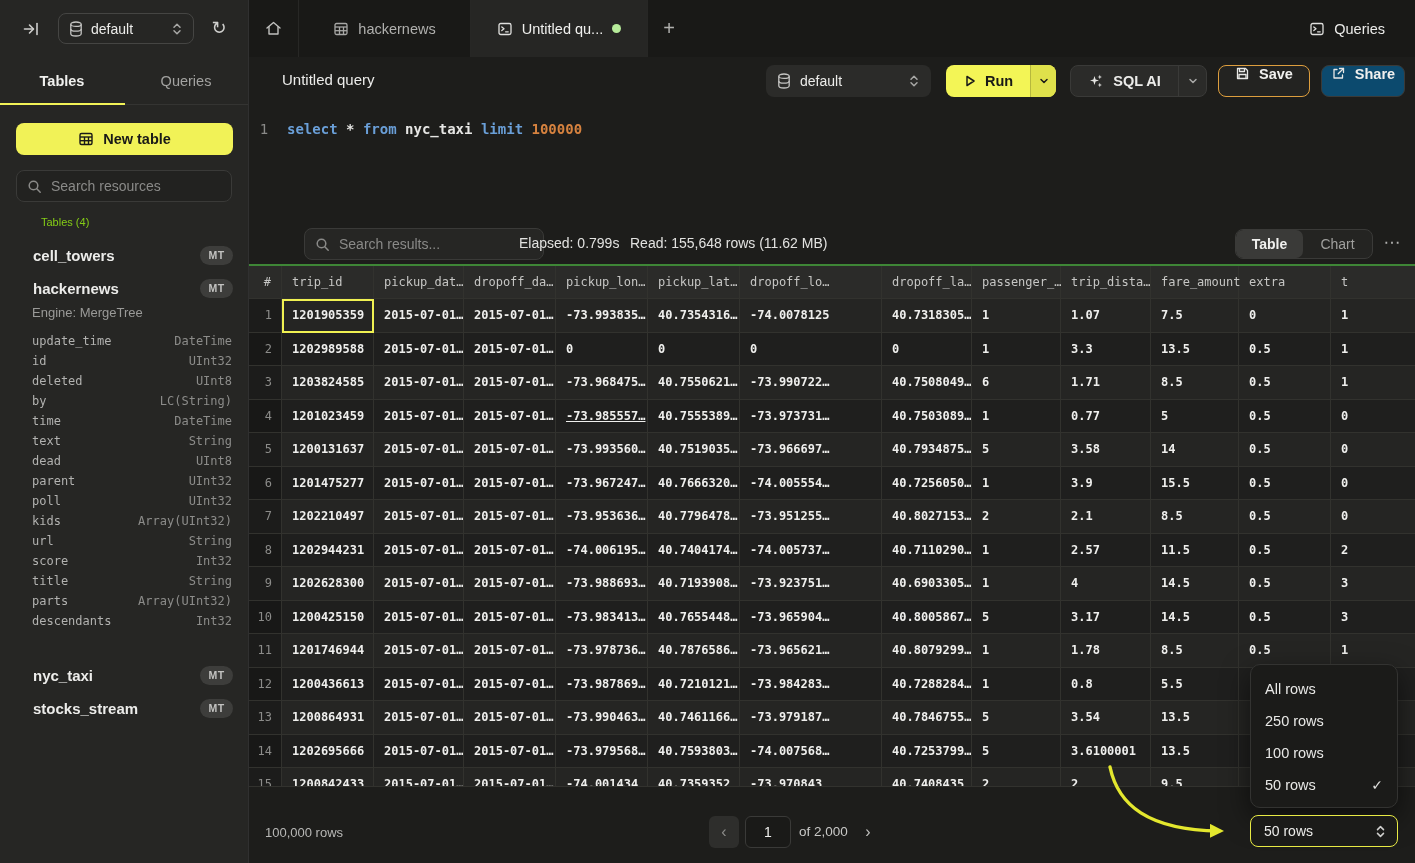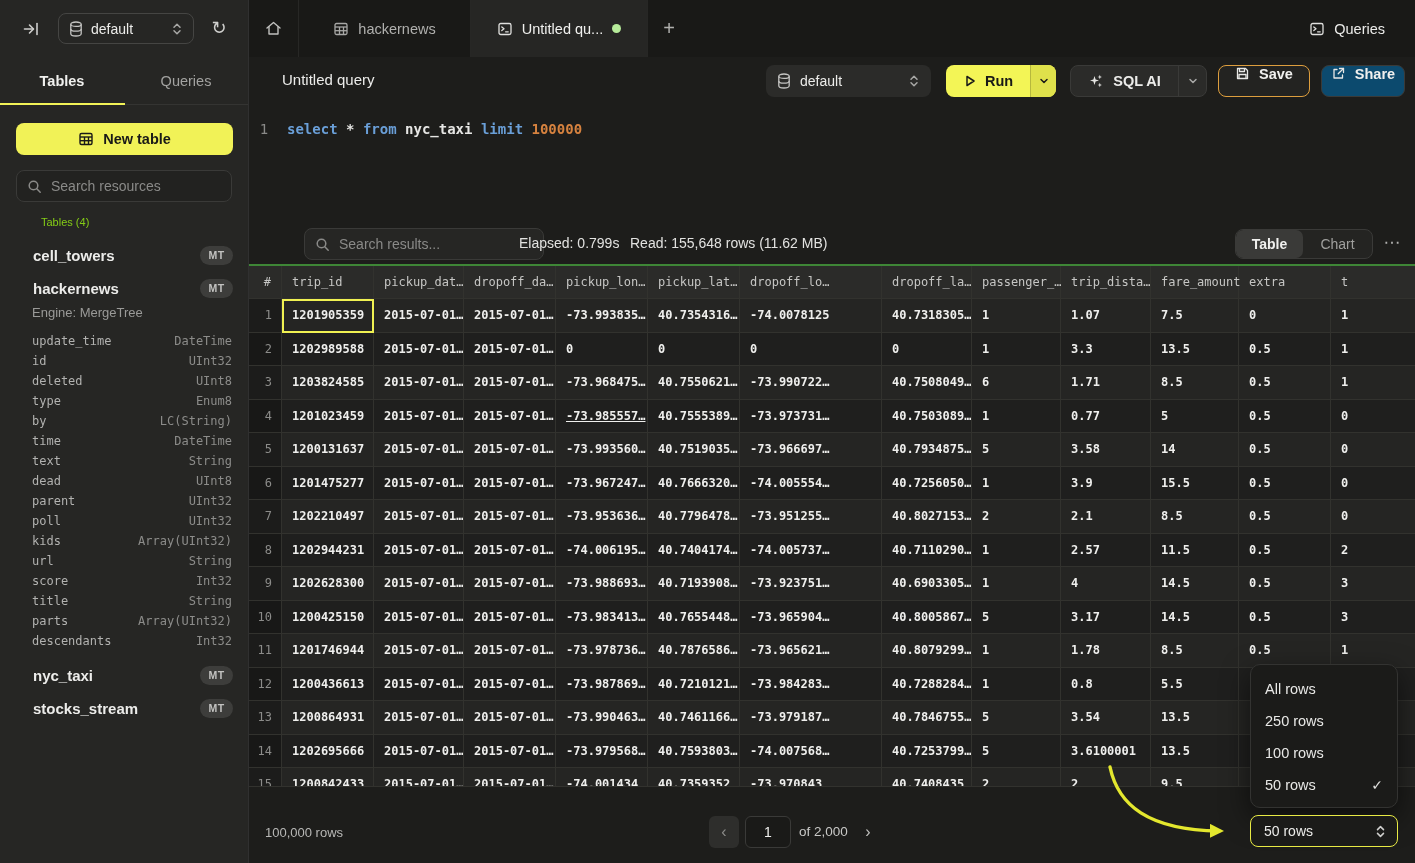--- a/index.html
+++ b/index.html
@@ -238,24 +238,20 @@
         </div>
         <div class="schema-row">
           <span class="cn">id</span>
           <span class="ct">UInt32</span>
         </div>
         <div class="schema-row">
           <span class="cn">deleted</span>
           <span class="ct">UInt8</span>
         </div>
         <div class="schema-row">
-          <span class="cn">type</span>
-          <span class="ct">Enum8</span>
-        </div>
-        <div class="schema-row">
           <span class="cn">by</span>
           <span class="ct">LC(String)</span>
         </div>
         <div class="schema-row">
           <span class="cn">time</span>
           <span class="ct">DateTime</span>
         </div>
         <div class="schema-row">
           <span class="cn">text</span>
           <span class="ct">String</span>

